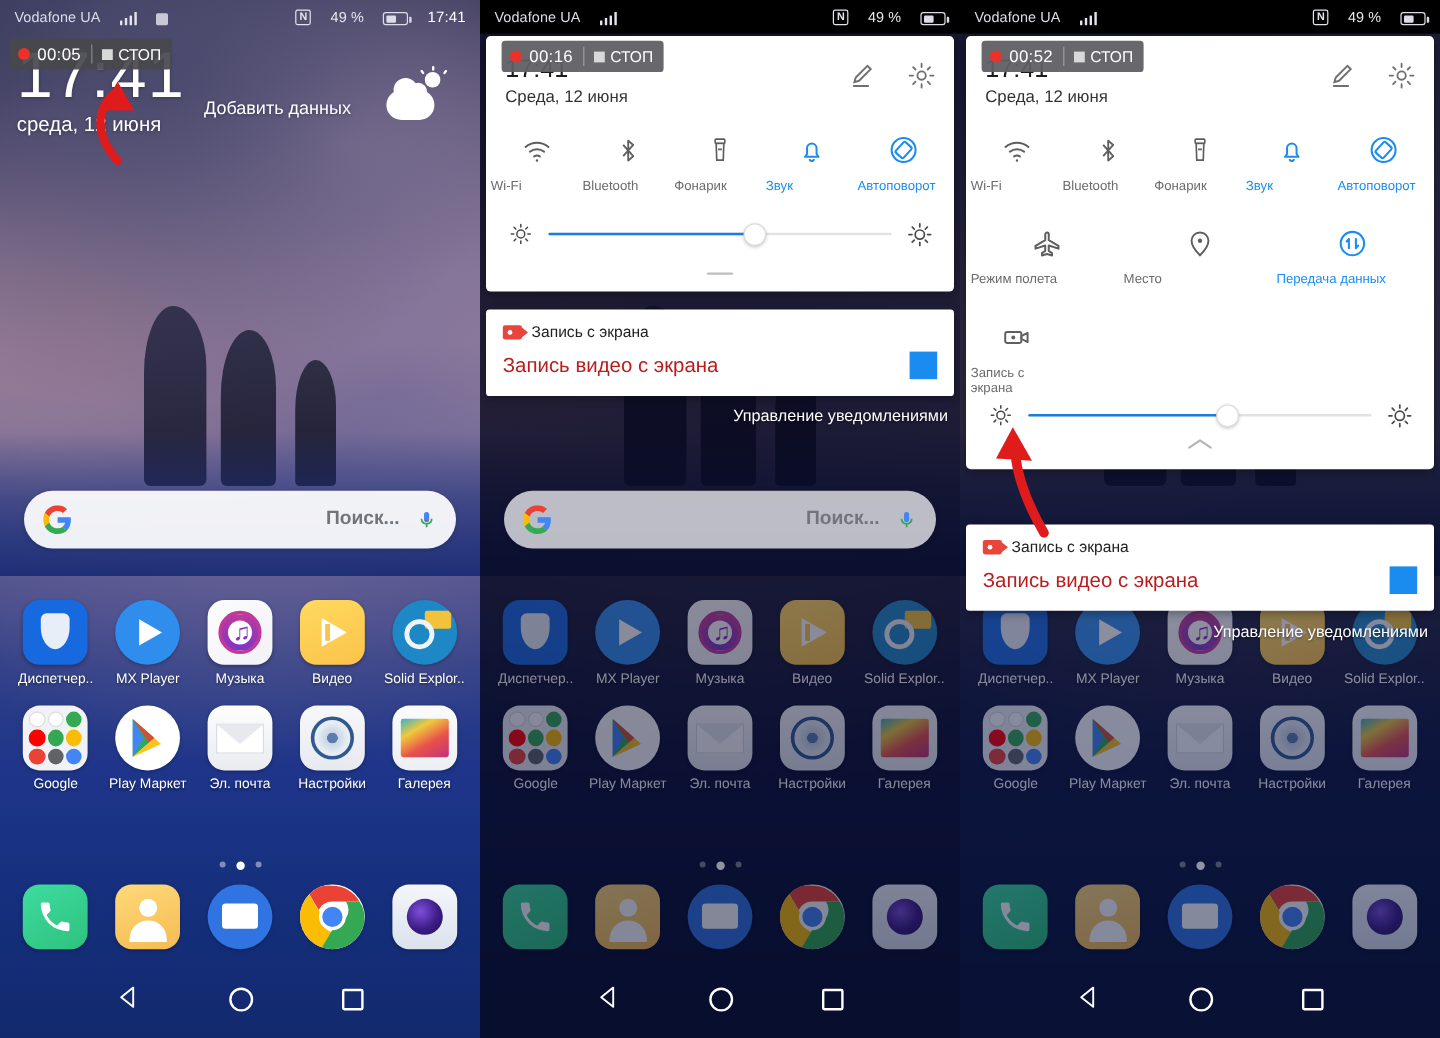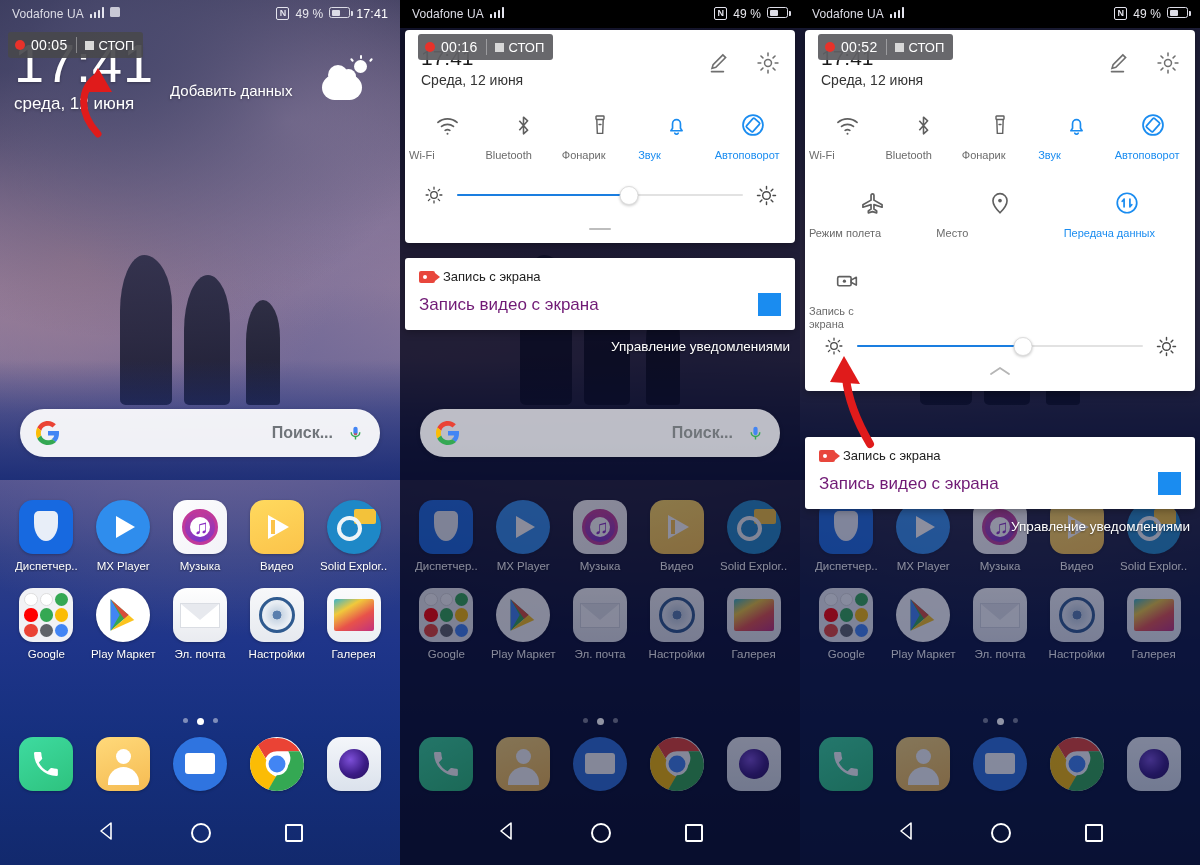--- a/index.html
+++ b/index.html
@@ -48,21 +48,21 @@
   .scrim.light { background: rgba(6,8,30,.72); }
 
   
   .statusbar {
     position: absolute; left: 0; right: 0; top: 0; height: 28px;
     display: flex; align-items: center; justify-content: space-between;
     padding: 0 12px; z-index: 40;
     font-size: 12px; color: #e8e8ee; letter-spacing: .1px;
   }
   .statusbar.black { background: #000; }
-  .sb-left, .sb-right { display: flex; align-items: flex-start; gap: 6px; }
+  .sb-left, .sb-right { display: flex; align-items: flex-end; gap: 16px; }
   .carrier { font-size: 12px; color: #dcdce6; }
 
   .sigbars { display: inline-flex; align-items: flex-end; gap: 1.5px; height: 11px; }
   .sigbars i { width: 2.5px; background: #e4e4ee; display: block; border-radius: .5px; }
   .sigbars i:nth-child(1) { height: 4px; }
   .sigbars i:nth-child(2) { height: 6px; }
   .sigbars i:nth-child(3) { height: 8.5px; }
   .sigbars i:nth-child(4) { height: 11px; }
   .simcard { width: 10px; height: 10px; background: #c9c9d6; border-radius: 1.5px; }
 
@@ -256,21 +256,21 @@
     padding: 11px 14px 14px;
   }
   .notif-head { display: flex; align-items: center; gap: 8px; }
   .notif-appic { width: 16px; height: 12px; background: #e8463c; border-radius: 2px; position: relative; }
   .notif-appic::after { content:""; position: absolute; right: -5px; top: 2px; width: 0; height: 0;
     border-top: 4px solid transparent; border-bottom: 4px solid transparent; border-left: 5px solid #e8463c; }
   .notif-appic::before { content:""; position: absolute; left: 4px; top: 4px; width: 4px; height: 4px;
     background: #fff; border-radius: 50%; }
   .notif-app { font-size: 13px; color: #222; }
   .notif-body { display: flex; align-items: center; justify-content: space-between; margin-top: 9px; }
-  .notif-title { font-size: 17px; color: #701a75; font-weight: 400; }
+  .notif-title { font-size: 17px; color: #b91c1c; font-weight: 400; }
   .notif-sq { width: 23px; height: 23px; background: #1a8cf0; }
 
   .manage-notif { position: absolute; z-index: 48; right: 10px;
     font-size: 13.5px; color: #fff; text-shadow: 0 1px 2px rgba(0,0,0,.5); }
 
   
   .arrow { position: absolute; z-index: 70; pointer-events: none; }
 </style>
 </head>
 <body>

